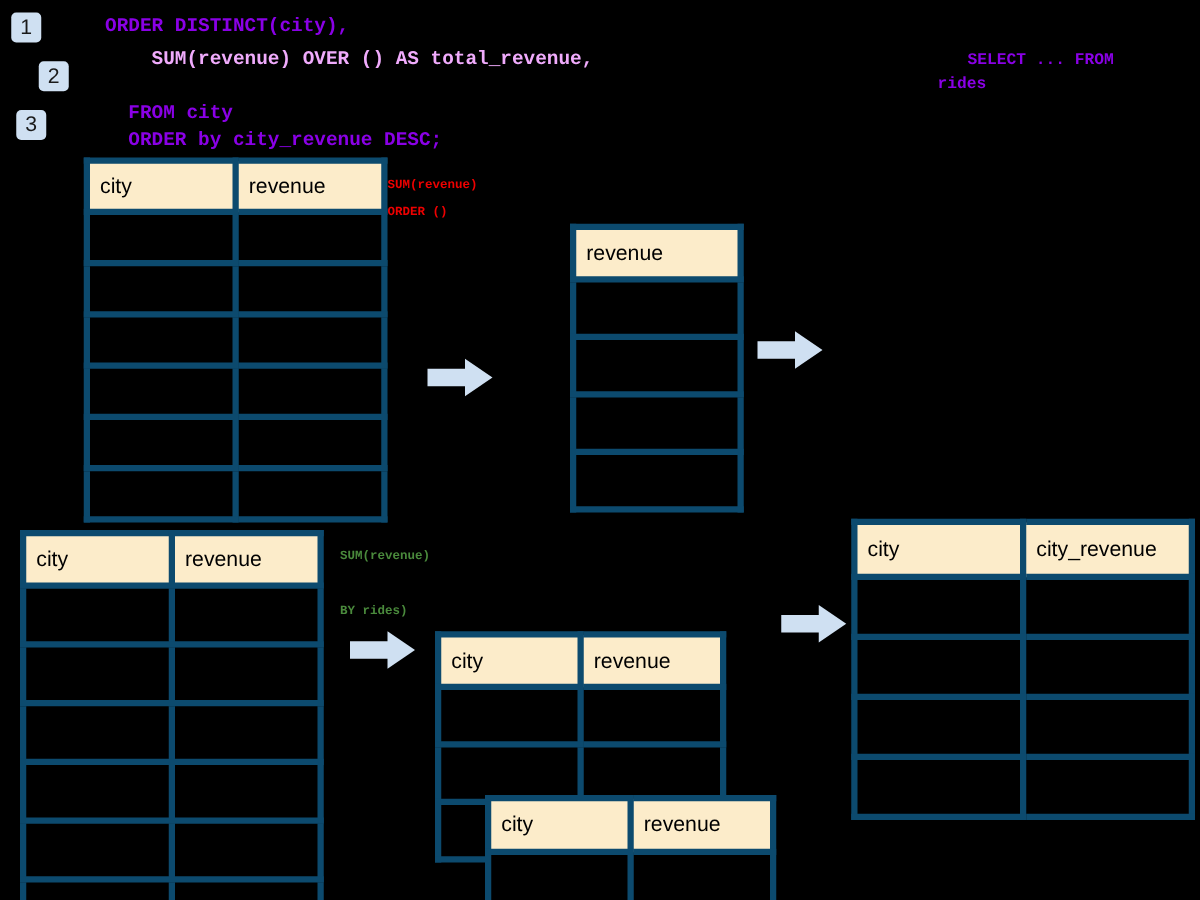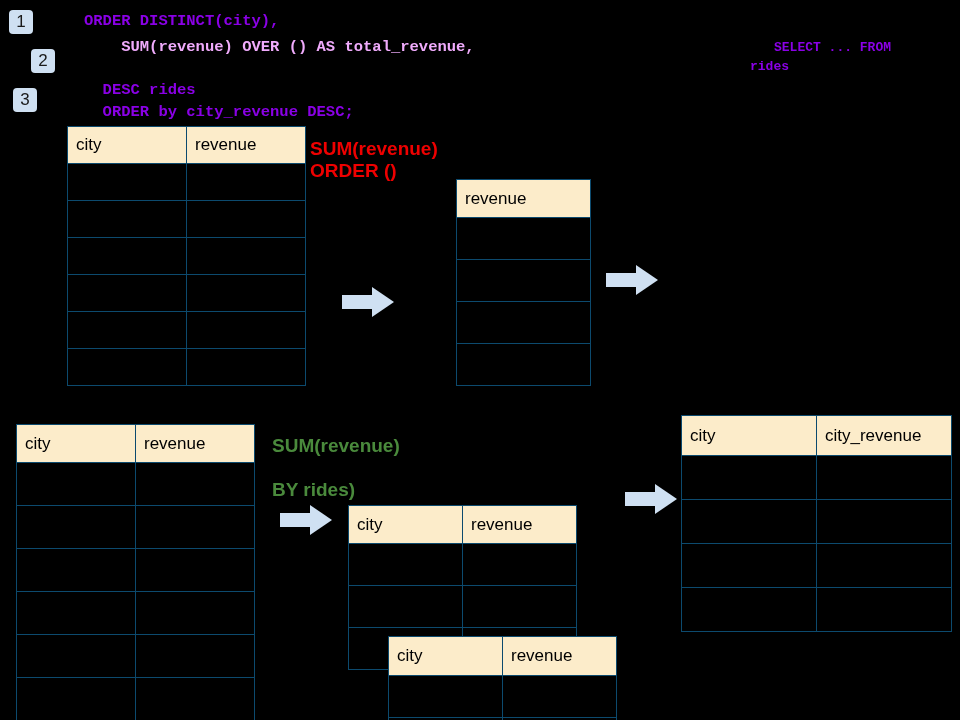--- a/index.html
+++ b/index.html
@@ -49,38 +49,38 @@
     font-family: "Liberation Mono", monospace;
     font-size: 13px;
     line-height: 19px;
     white-space: pre;
     font-weight: bold;
   }
   .note-purple { color: #8a00e6; }
 
   .annot {
     position: absolute;
-    font-family: Liberation Sans, sans-serif;
-    font-size: 19px;
+    font-family: Liberation Mono, monospace;
+    font-size: 10px;
     line-height: 22px;
     white-space: pre;
     font-weight: bold;
   }
   .annot-red   { color: #ee0000; }
   .annot-green { color: #4a8a3c; }
 
   
   .tbl {
     position: absolute;
     border-collapse: collapse;
     table-layout: fixed;
     background: #000000;
   }
   .tbl td {
-    border: 1px solid #0c4a6e;
+    border: 5px solid #0c4a6e;
     padding: 0;
     background: #000000;
   }
   .tbl td.hd {
     background: #fcecca;
     color: #000000;
     font-family: "Liberation Sans", sans-serif;
     font-size: 17px;
     padding: 0 8px;
     vertical-align: middle;
@@ -116,21 +116,21 @@
 <body>
 
 <div id="canvas">
 
   <div class="badge" style="left:9px;  top:10px;">1</div>
   <div class="badge" style="left:31px; top:49px;">2</div>
   <div class="badge" style="left:13px; top:88px;">3</div>
 
   <div class="sql sql-purple" style="left:84px; top:10px;">ORDER DISTINCT(city),</div>
   <div class="sql sql-red" style="left:84px; top:36px;">    SUM(revenue) OVER () AS total_revenue,</div>
-  <div class="sql sql-purple" style="left:84px; top:79px;">  DESC rides</div>
+  <div class="sql sql-purple" style="left:84px; top:79px;">  FROM city</div>
   <div class="sql sql-purple" style="left:84px; top:101px;">  ORDER by city_revenue DESC;</div>
 
   <div class="note note-purple" style="left:750px; top:38px;margin-left:24px;">SELECT ... FROM</div>
   <div class="note note-purple" style="left:750px; top:57px;">rides</div>
 
   <div class="annot annot-red" style="left:310px; top:138px;">SUM(revenue)</div>
   <div class="annot annot-red" style="left:310px; top:160px;">ORDER ()</div>
 
   <div class="annot annot-green" style="left:272px; top:435px;">SUM(revenue)</div>
   <div class="annot annot-green" style="left:272px; top:479px;">BY rides)</div>

